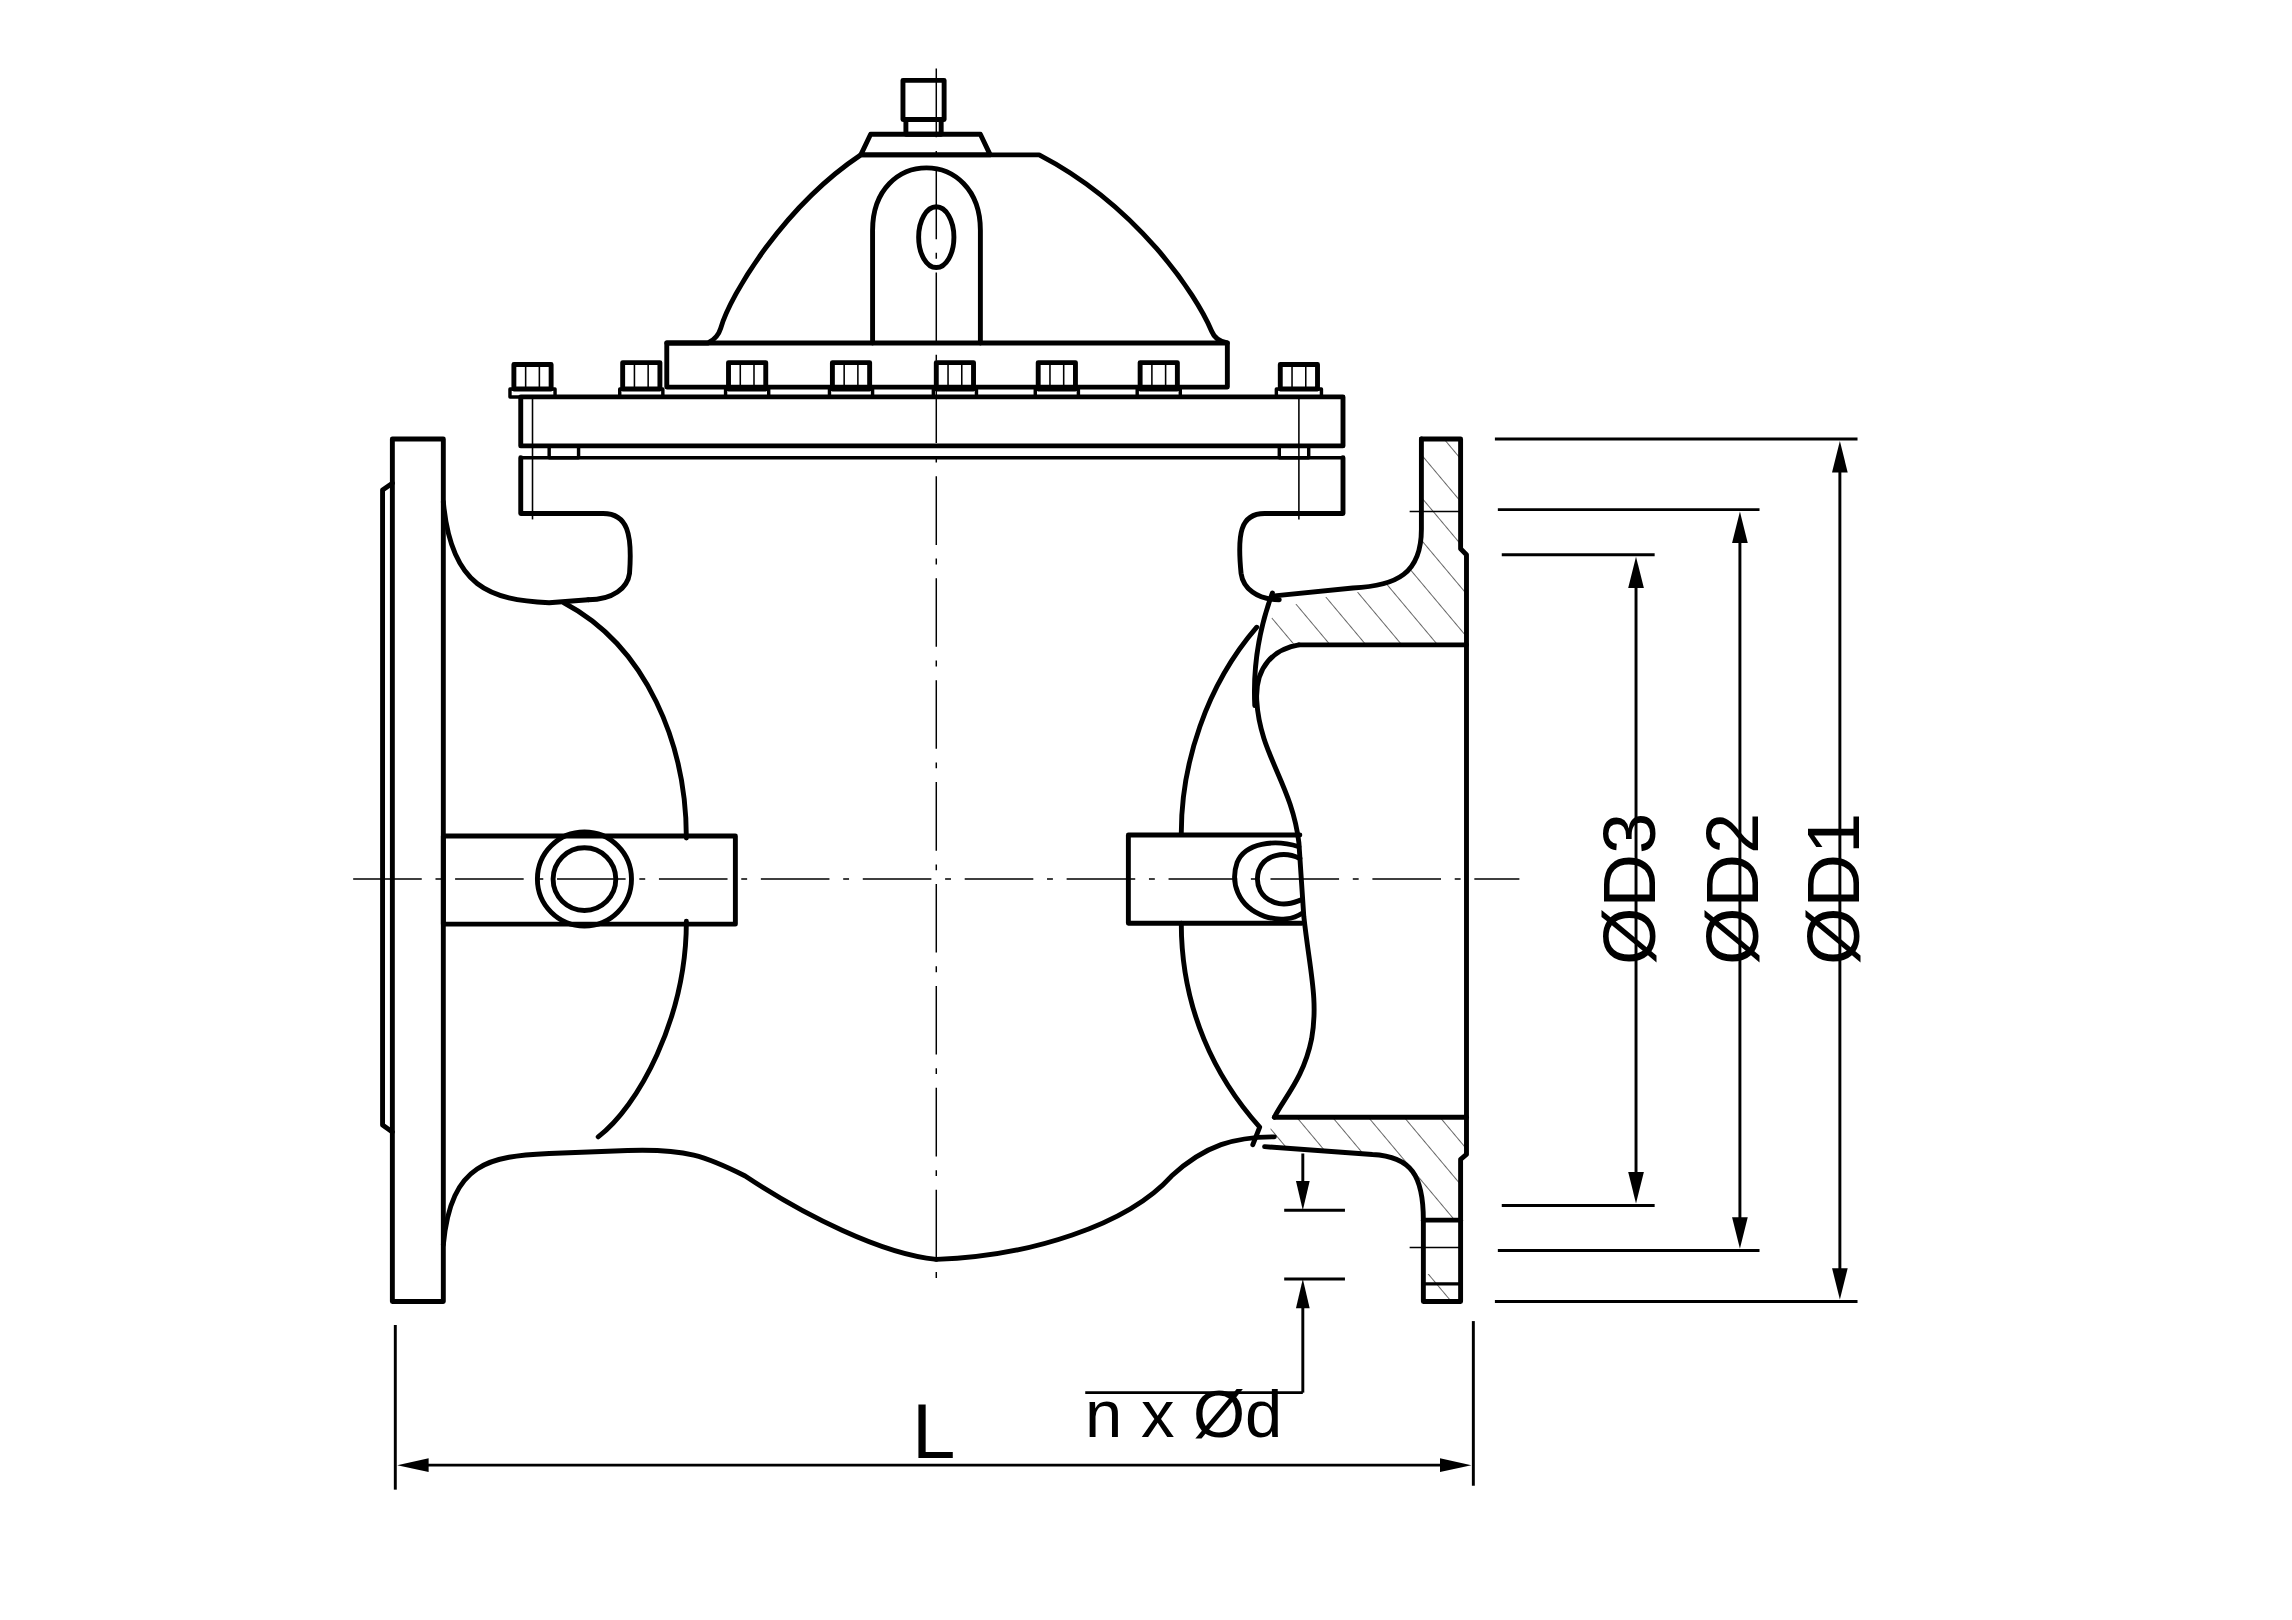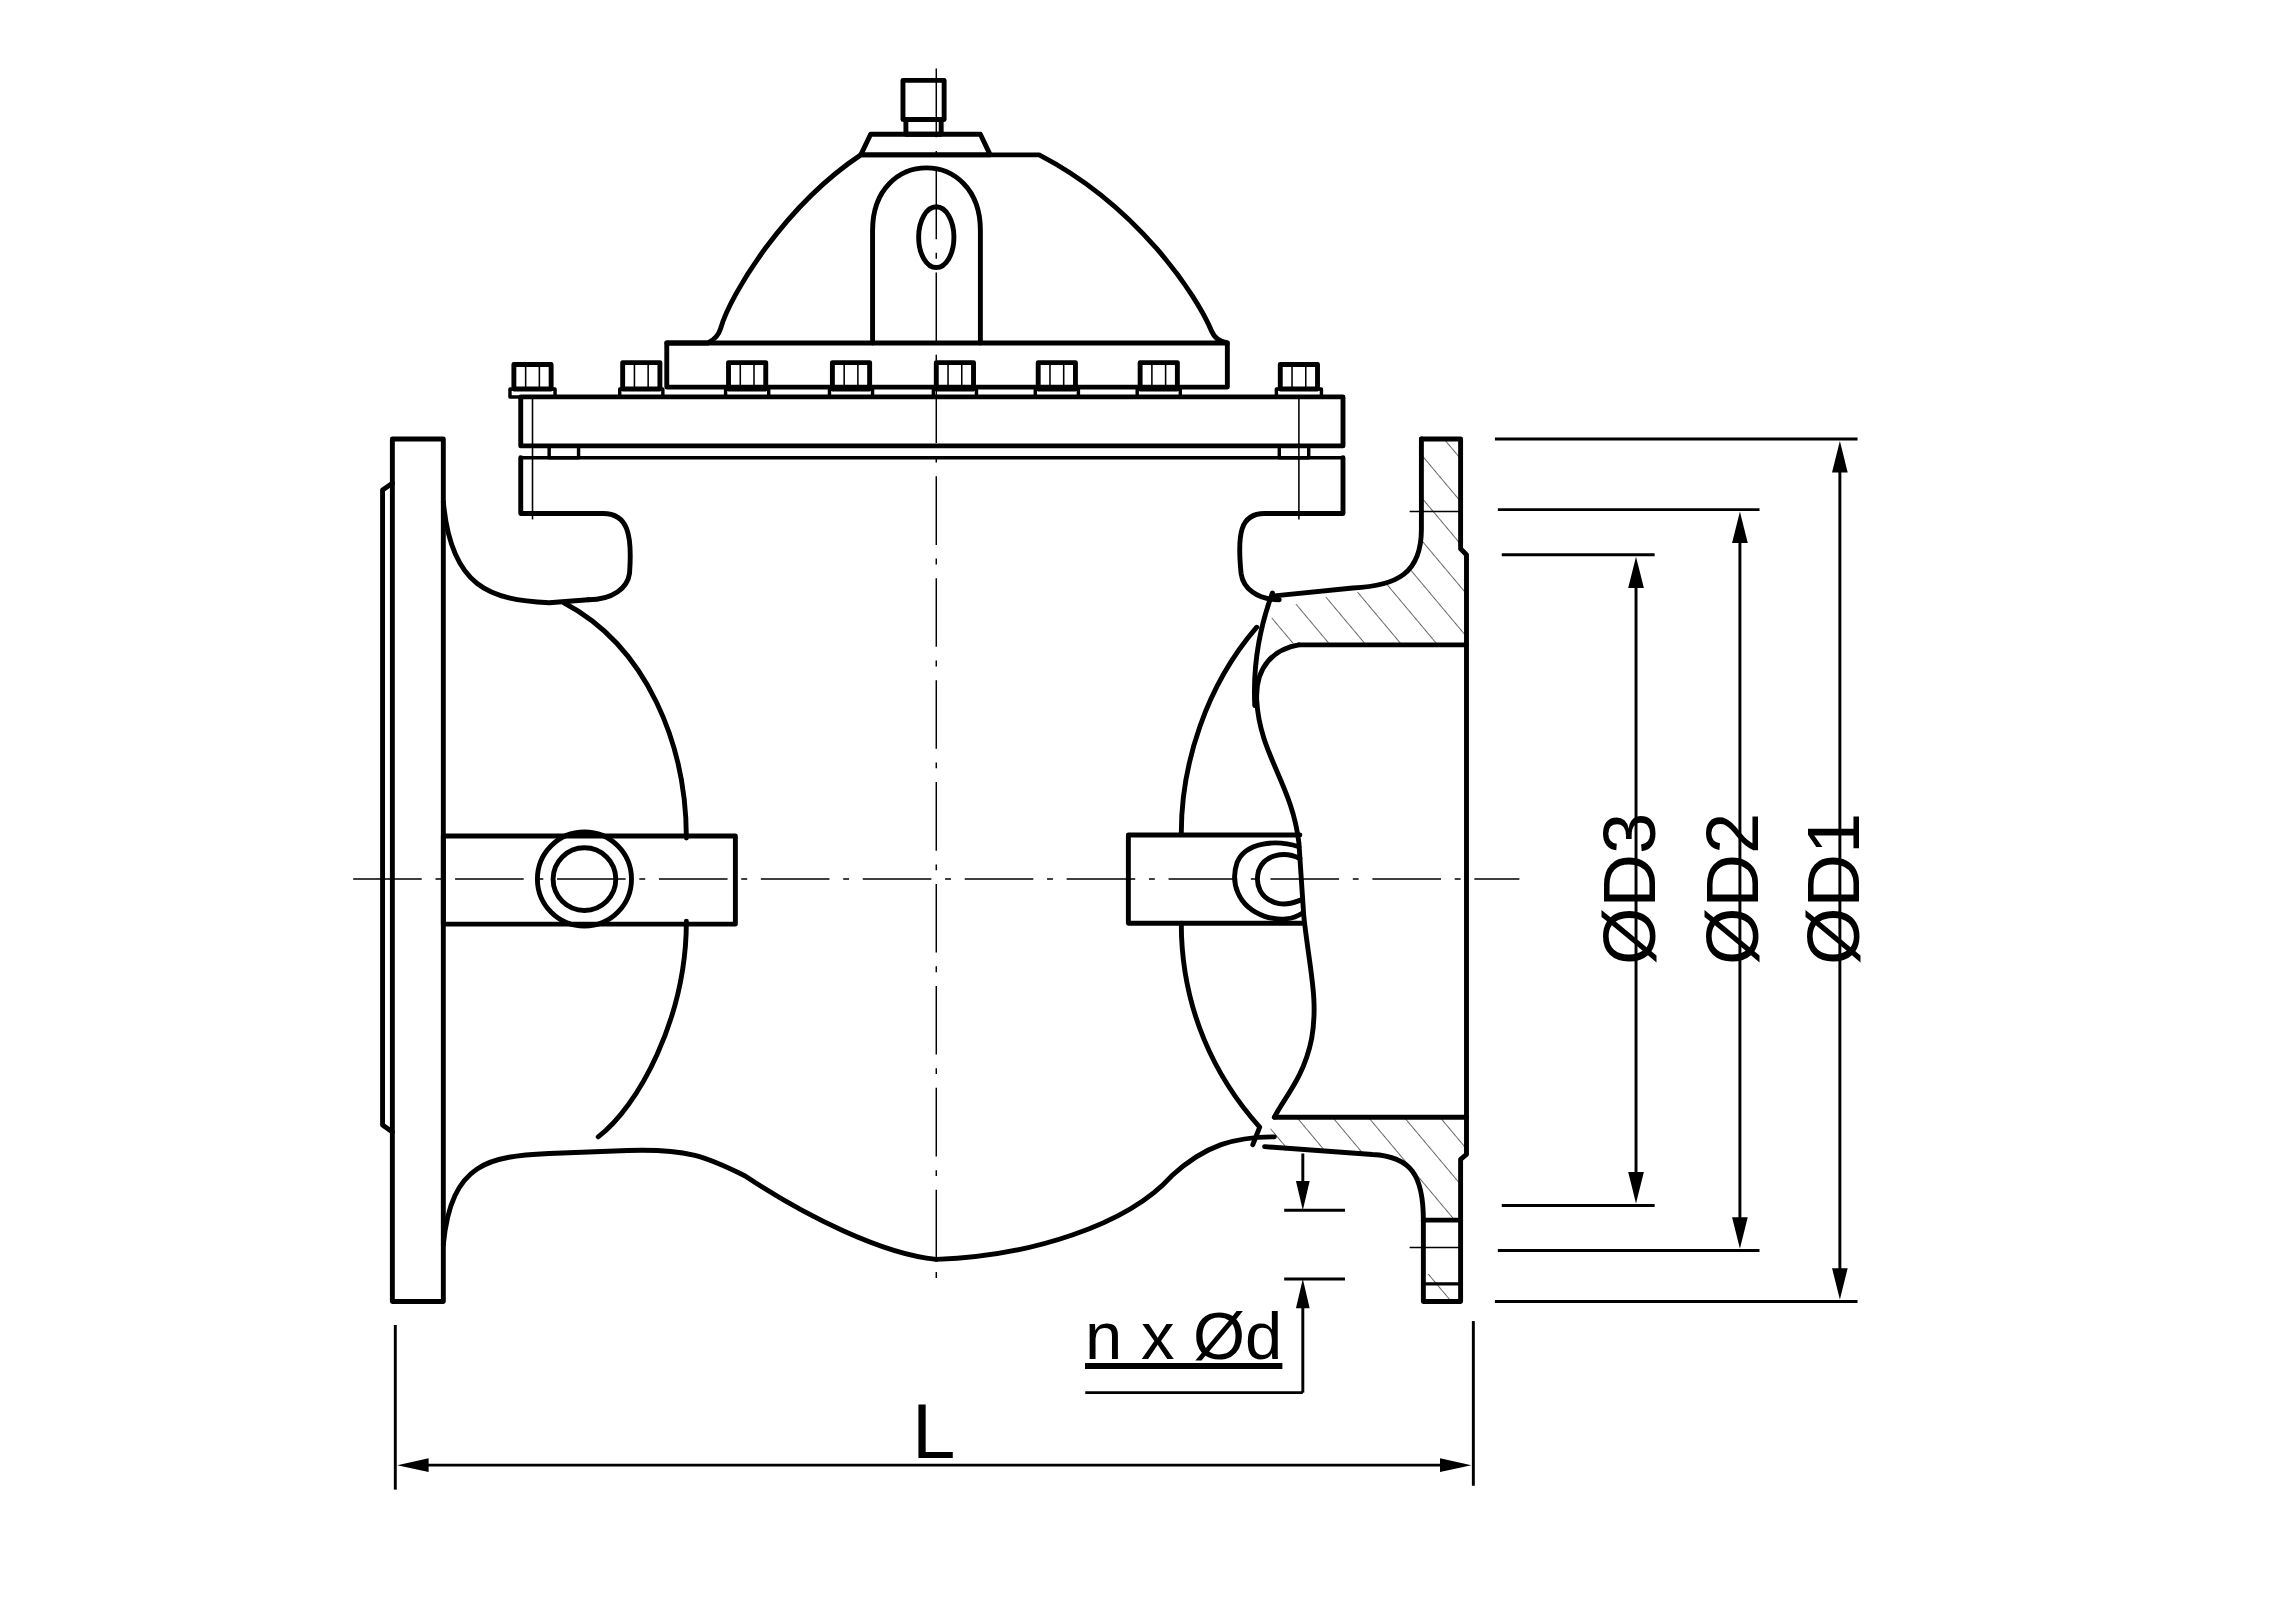--- a/index.html
+++ b/index.html
@@ -200,15 +200,15 @@
     <line class="dim" x1="1503" y1="1348" x2="1503" y2="1516"></line>
     <line class="dim" x1="420" y1="1495" x2="1486" y2="1495"></line>
     <polygon class="arrow" points="405,1495 437,1488 437,1502"></polygon>
     <polygon class="arrow" points="1501,1495 1469,1488 1469,1502"></polygon>
   </g>
 </svg>
 
 <div class="lbl-html vert" style="left:1593px; top:965px;">ØD3</div>
 <div class="lbl-html vert" style="left:1696px; top:965px;">ØD2</div>
 <div class="lbl-html vert" style="left:1797px; top:965px;">ØD1</div>
-<div class="lbl-html" style="left:1085px; top:1302px; font-size:67px;text-decoration:underline;">n x Ød</div>
+<div class="lbl-html" style="left:1085px; top:1380px; font-size:67px;">n x Ød</div>
 <div class="lbl-html" style="left:912px; top:1392px; font-size:78px;">L</div>
 
 
 </body></html>

